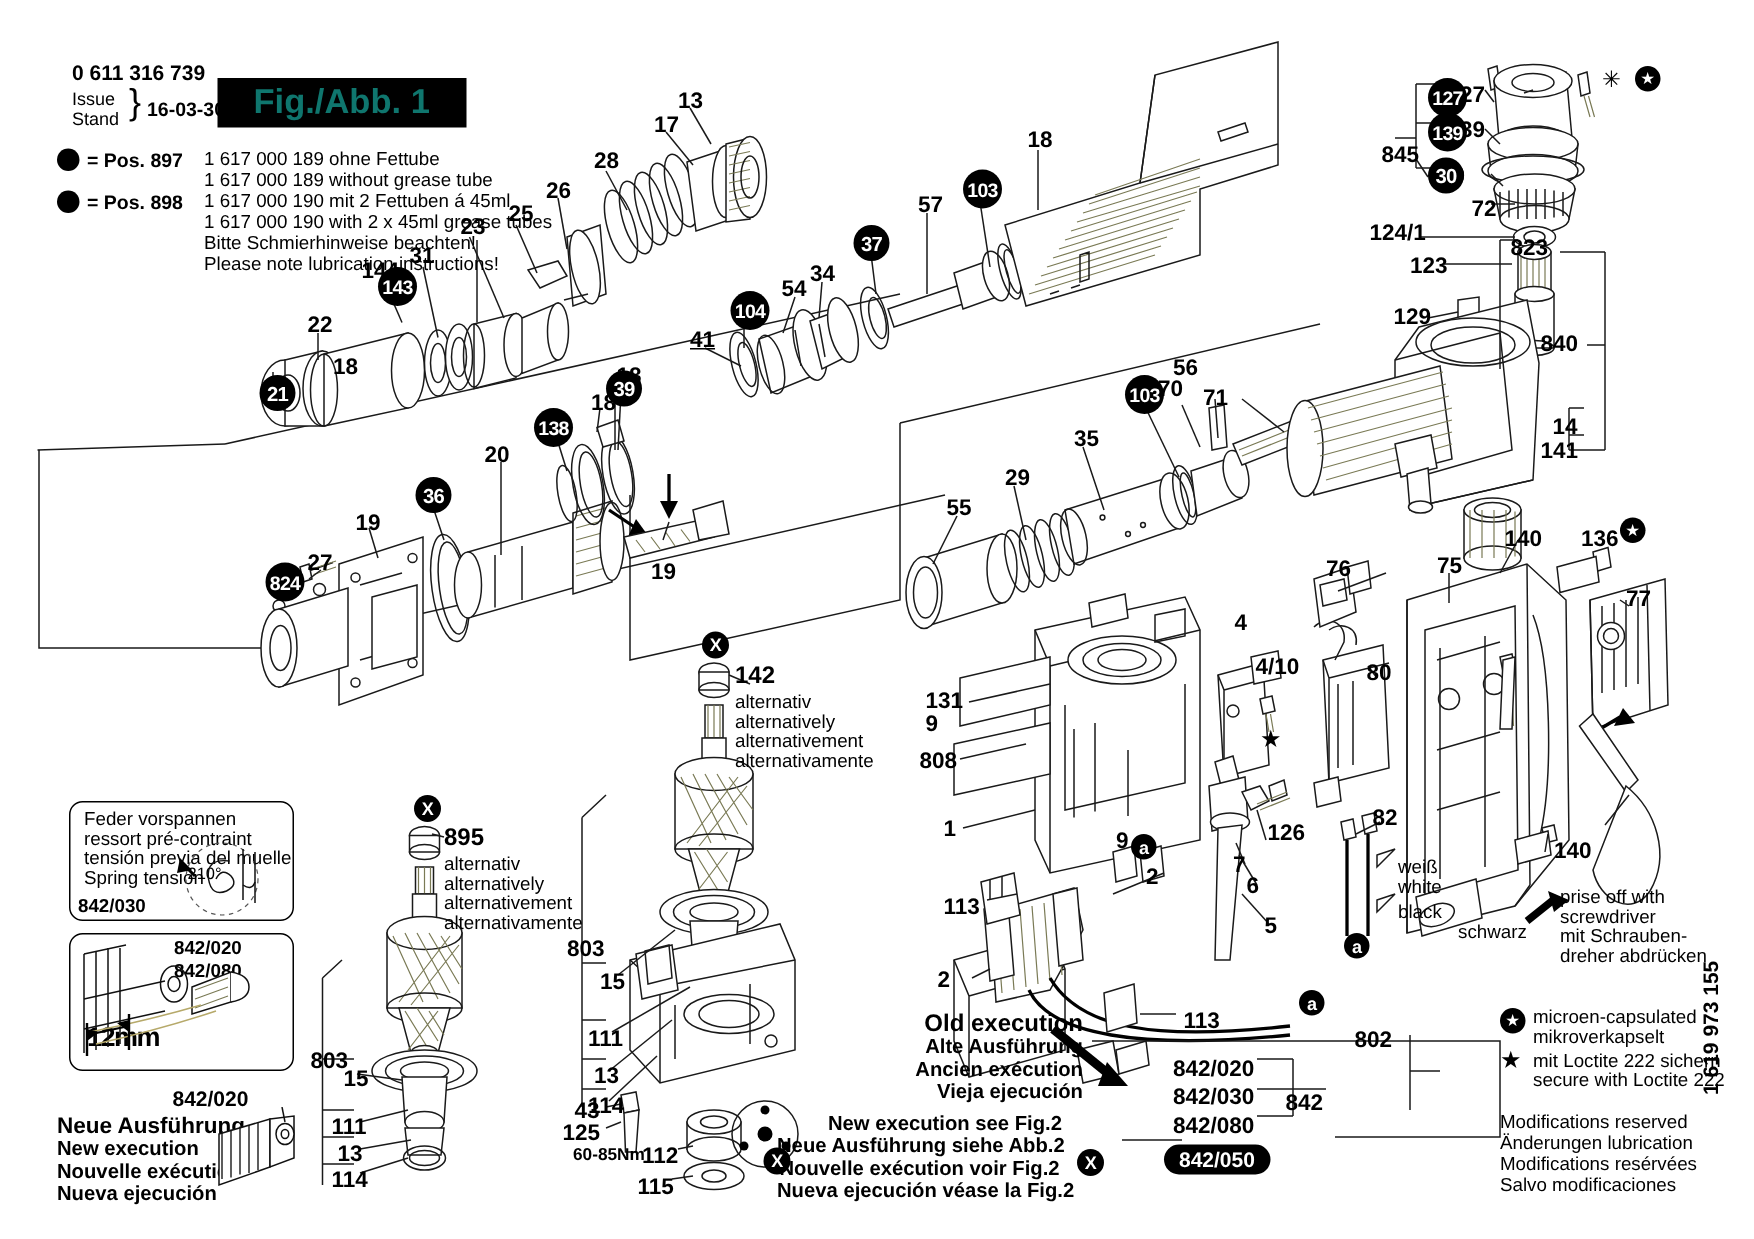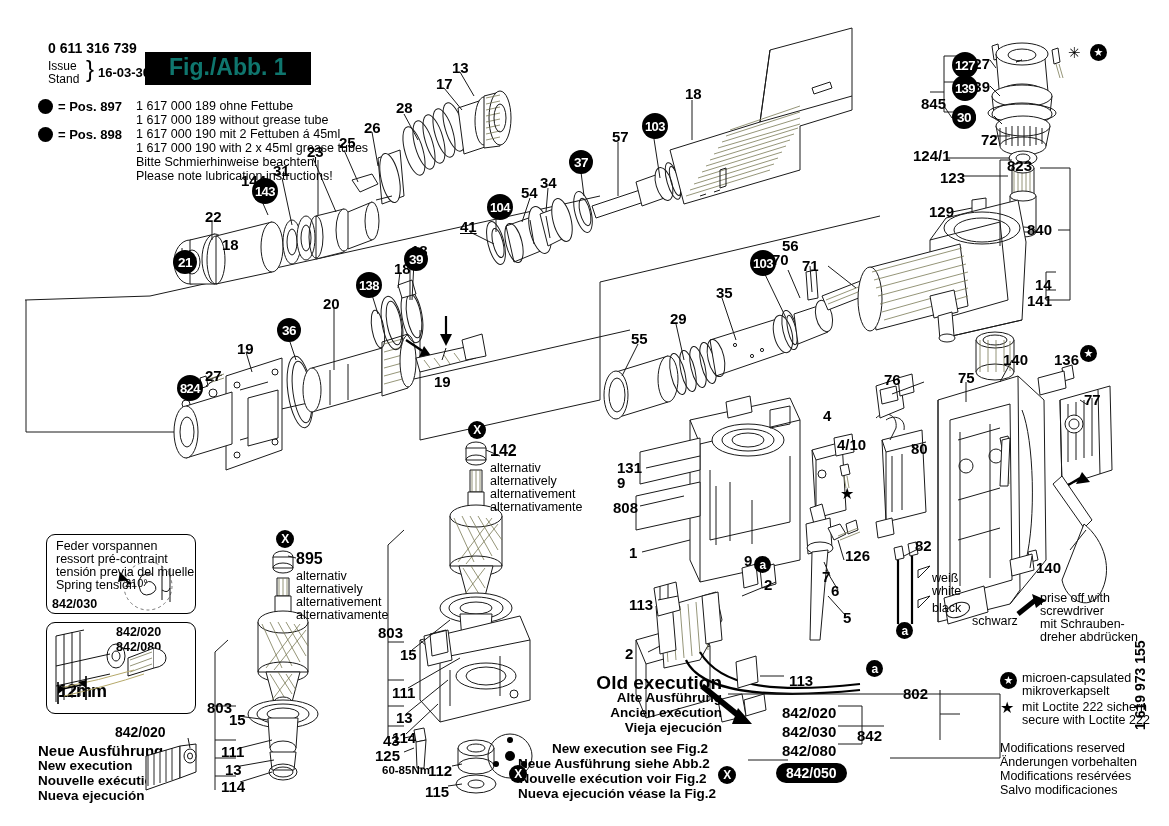--- a/index.html
+++ b/index.html
@@ -662,21 +662,21 @@
 <div class="txt" style="left:296px;top:583px;">alternatively</div>
 <div class="txt" style="left:296px;top:596px;">alternativement</div>
 <div class="txt" style="left:296px;top:609px;">alternativamente</div>
 
 <div class="lbl" style="left:490px;top:443px;font-size:16px;">142</div>
 <div class="txt" style="left:490px;top:462px;">alternativ</div>
 <div class="txt" style="left:490px;top:475px;">alternatively</div>
 <div class="txt" style="left:490px;top:488px;">alternativement</div>
 <div class="txt" style="left:490px;top:501px;">alternativamente</div>
 
-<div class="txt b" style="left:582px;top:676px;font-size:19px;text-align:right;width:140px;">Old execution</div>
+<div class="txt b" style="left:582px;top:676px;font-size:16px;text-align:right;width:140px;">Old execution</div>
 <div class="txt b" style="left:572px;top:691px;font-size:13.5px;text-align:right;width:150px;">Alte Ausführung</div>
 <div class="txt b" style="left:572px;top:706px;font-size:13.5px;text-align:right;width:150px;">Ancien exécution</div>
 <div class="txt b" style="left:572px;top:721px;font-size:13.5px;text-align:right;width:150px;">Vieja ejecución</div>
 <svg class="abs" style="left:700px;top:680px;" width="80" height="50">
   <path d="M2 6 L44 40" stroke="#000" stroke-width="6" fill="none"></path>
   <path d="M38 28 L52 44 L32 44 Z" fill="#000"></path>
 </svg>
 
 <div class="txt b" style="left:518px;top:742px;font-size:13.5px;text-align:right;width:190px;">New execution see Fig.2</div>
 <div class="txt b" style="left:518px;top:757px;font-size:13.5px;text-align:right;width:190px;">Neue Ausführung siehe Abb.2</div>
@@ -700,21 +700,21 @@
 <div class="txt b" style="left:382px;top:764px;font-size:11.5px;">60-85Nm</div>
 
 <div class="starO" style="left:1000px;top:672px;">★</div>
 <div class="txt" style="left:1022px;top:672px;">microen-capsulated</div>
 <div class="txt" style="left:1022px;top:685px;">mikroverkapselt</div>
 <div class="star" style="left:1000px;top:700px;">★</div>
 <div class="txt" style="left:1022px;top:701px;">mit Loctite 222 sichern</div>
 <div class="txt" style="left:1022px;top:714px;">secure with Loctite 222</div>
 
 <div class="txt" style="left:1000px;top:742px;font-size:12.5px;">Modifications reserved</div>
-<div class="txt" style="left:1000px;top:756px;font-size:12.5px;">Änderungen vorbehalten</div>
+<div class="txt" style="left:1000px;top:756px;font-size:12.5px;">Änderungen lubrication</div>
 <div class="txt" style="left:1000px;top:770px;font-size:12.5px;">Modifications resérvées</div>
 <div class="txt" style="left:1000px;top:784px;font-size:12.5px;">Salvo modificaciones</div>
 
 <div class="vert" style="left:1132px;top:730px;font-size:14px;">1 619 973 155</div>
 
 <div id="plain-callouts">
       <div class="lbl" style="left: 452px; top: 60px;">13</div>
       <div class="lbl" style="left: 436px; top: 76px;">17</div>
       <div class="lbl" style="left: 396px; top: 100px;">28</div>
       <div class="lbl" style="left: 364px; top: 120px;">26</div>

